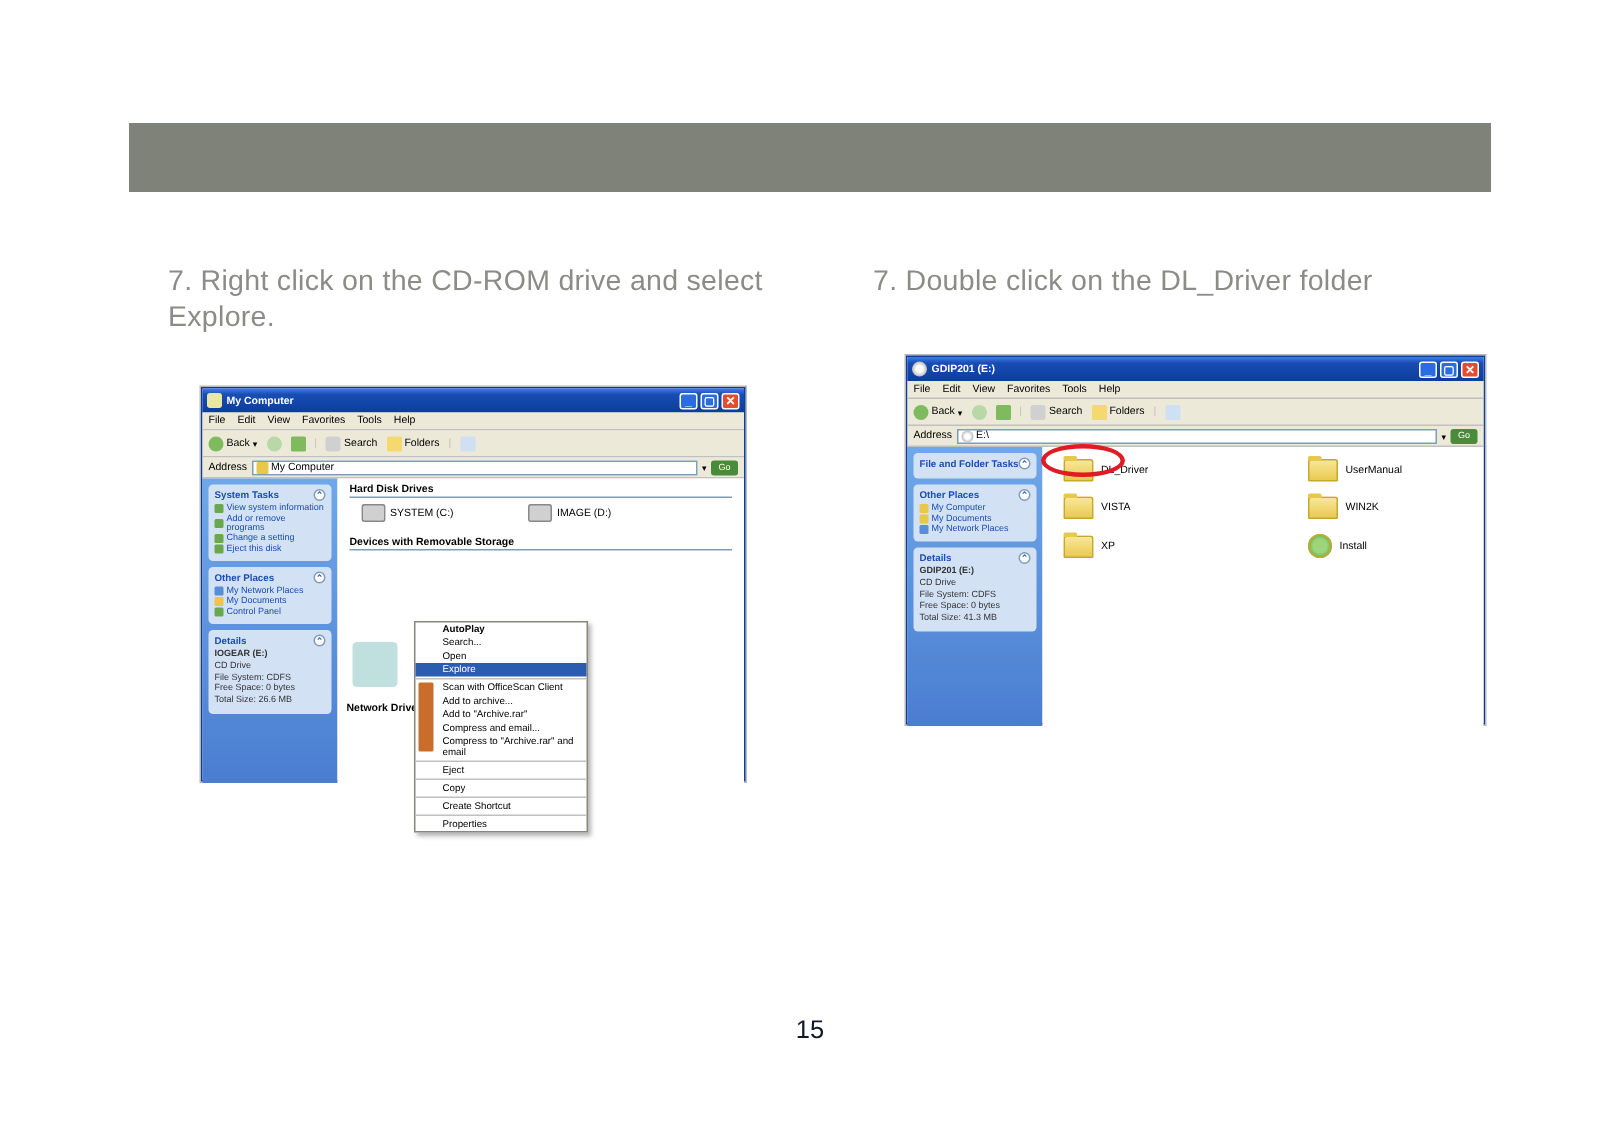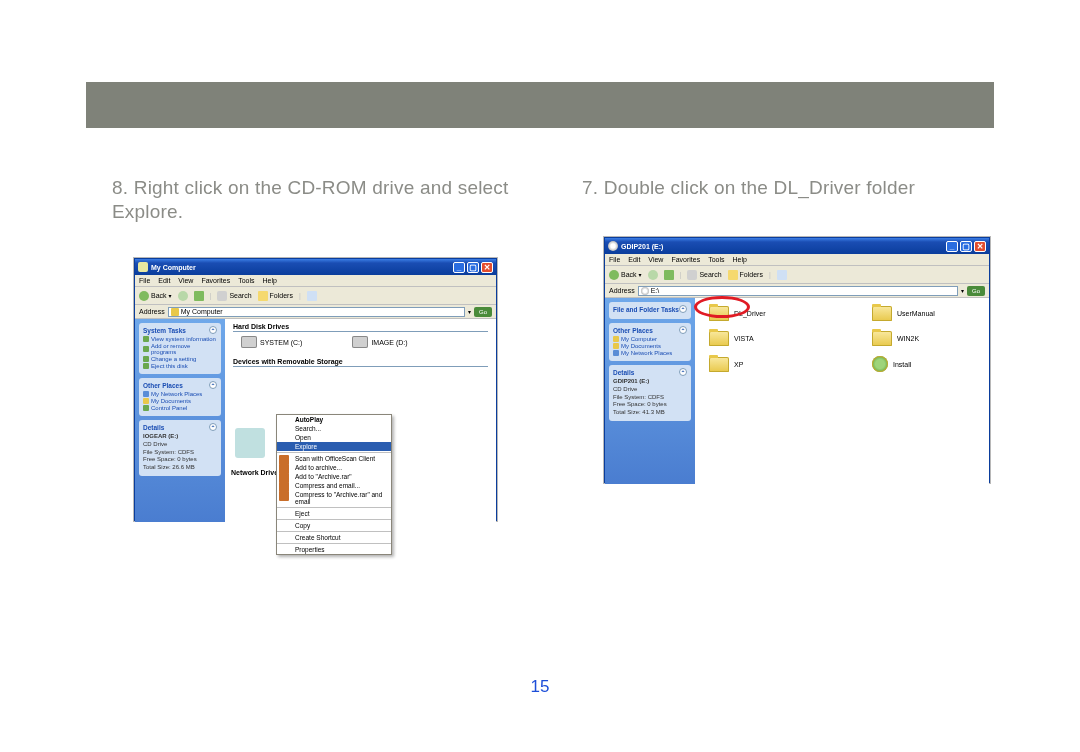--- a/index.html
+++ b/index.html
@@ -31,21 +31,21 @@
     font-weight: 300;
     letter-spacing: 0.2px;
   }
   .instr-left { width: 400px; line-height: 1.25; }
   .instr-right { width: 380px; line-height: 1.25; }
   .page-num {
     position: absolute;
     bottom: 55px;
     left: 0; right: 0;
     text-align: center;
-    color: #1d4ed8;
+    color: #0f172a;
     font-size: 17px;
   }
   
   .xpwin {
     position: absolute;
     border: 1px solid #0a3d9c;
     background: #fff;
     box-shadow: 0 0 0 1px #b8b8b8;
     font-size: 7px;
     color: #000;
@@ -195,21 +195,21 @@
   
   .win2 { left: 604px; top: 237px; width: 386px; height: 246px; }
   .win2 .xpbody { height: 186px; }
 </style>
 </head>
 <body>
 
 <div class="topbar"></div>
 
 <div class="instructions">
-  <div class="instr-left">8. Right click on the CD-ROM drive and select Explore.</div>
+  <div class="instr-left">7. Right click on the CD-ROM drive and select Explore.</div>
   <div class="instr-right">7. Double click on the DL_Driver folder</div>
 </div>
 
 <div class="xpwin win1">
   <div class="titlebar">
     <span class="icon"></span>
     <span>My Computer</span>
     <div class="winbtns">
       <div class="winbtn min">_</div>
       <div class="winbtn max">▢</div>

